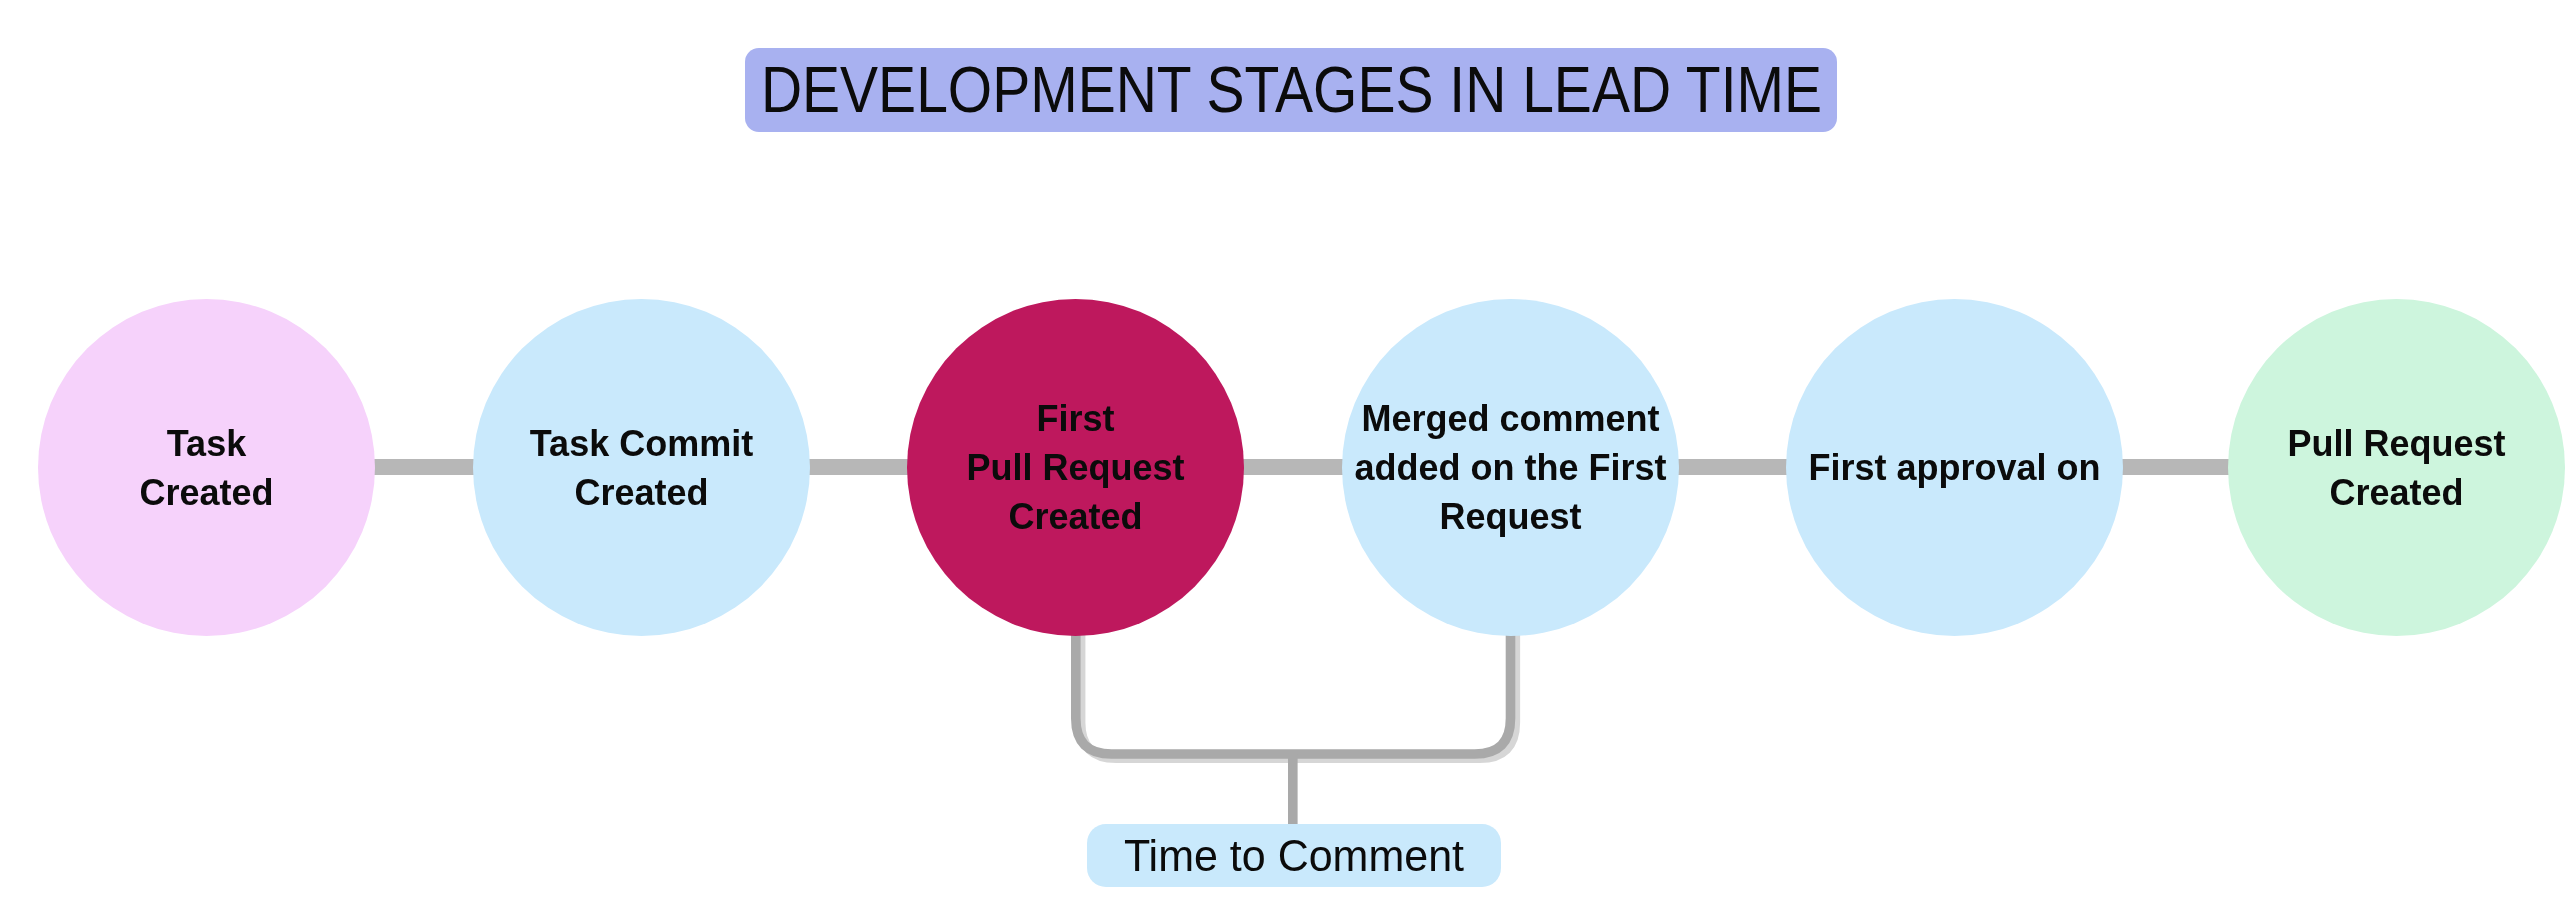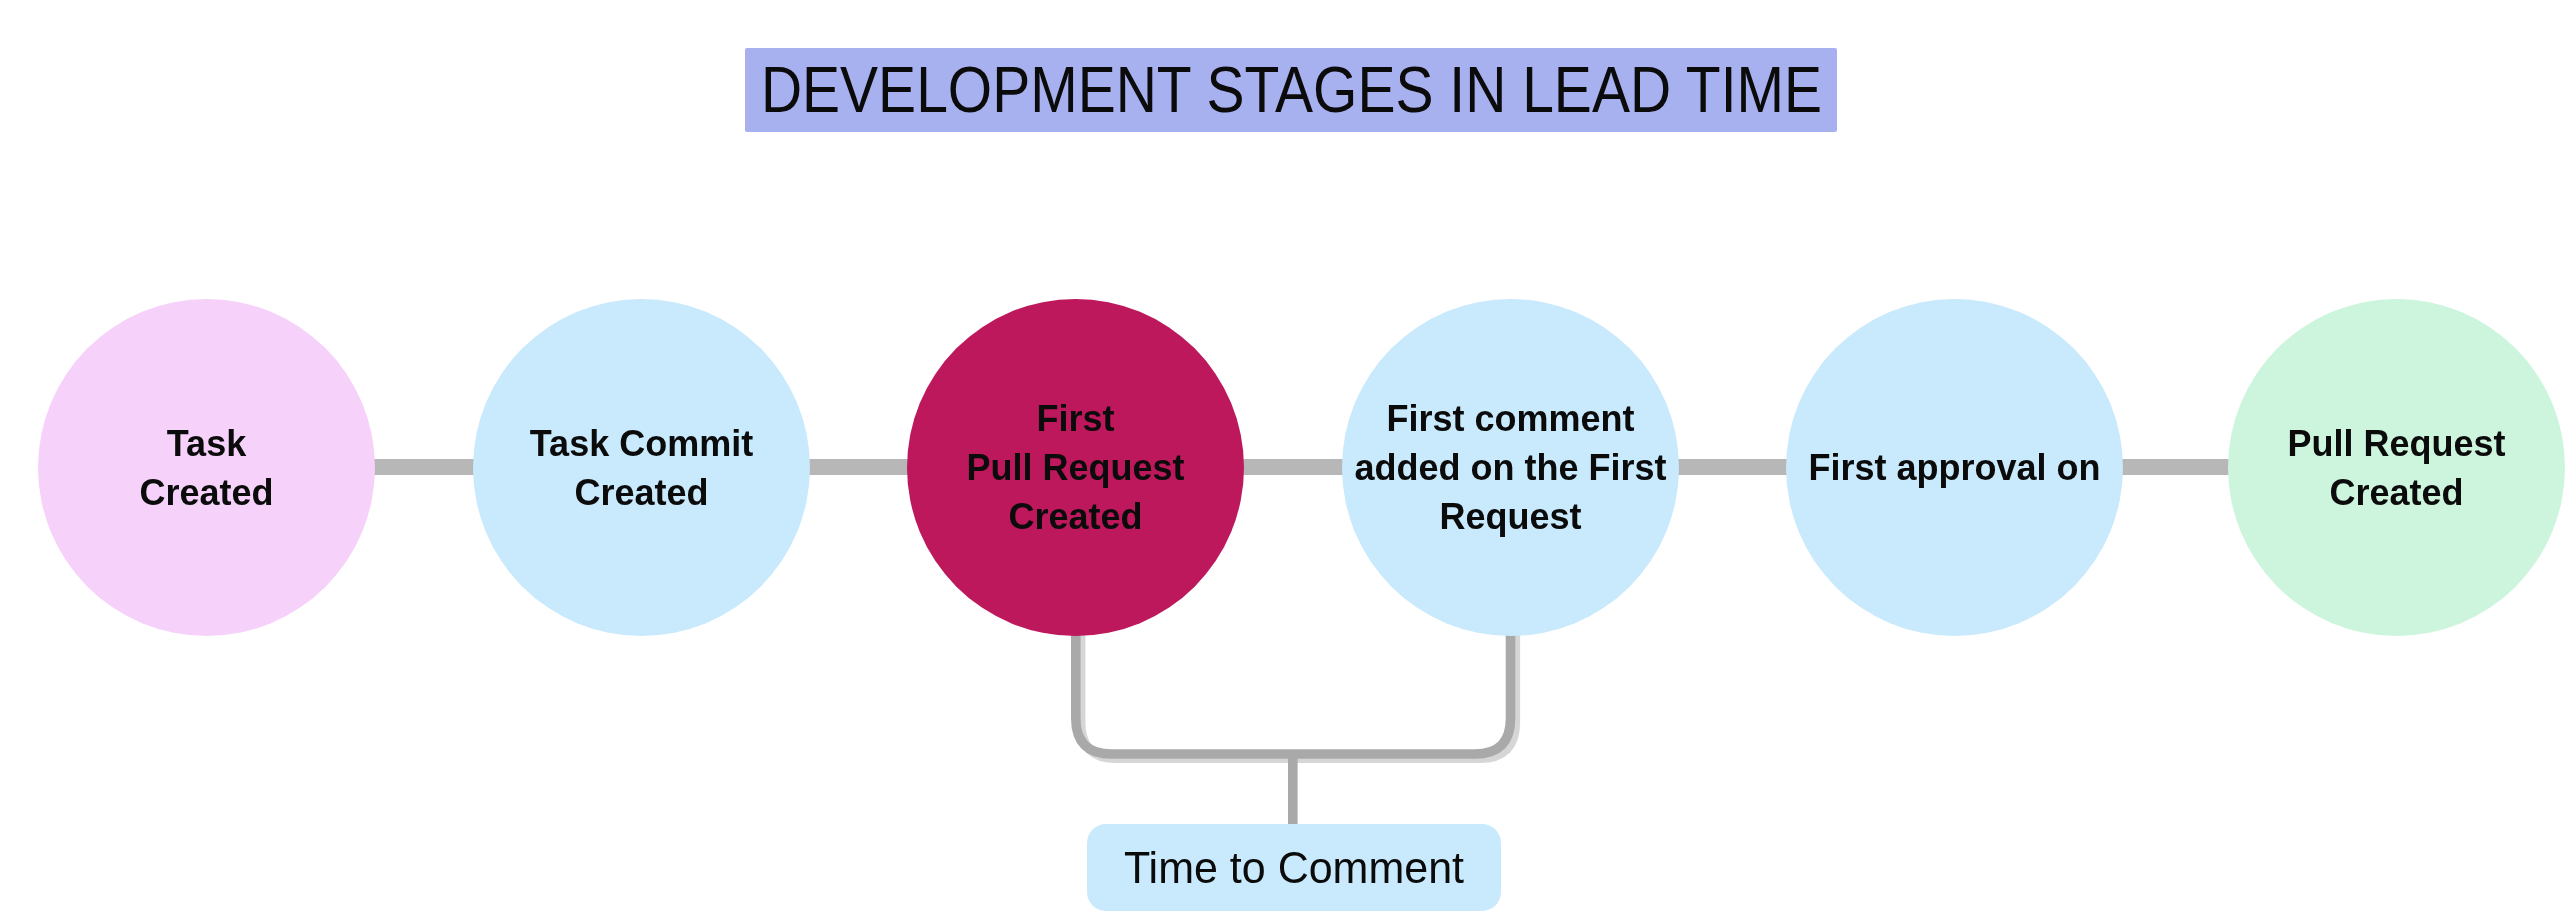--- a/index.html
+++ b/index.html
@@ -18,21 +18,21 @@
     background: #ffffff;
   }
 
   
   .title-box {
     position: absolute;
     left: 745px;
     top: 48px;
     width: 1092px;
     height: 84px;
-    border-radius: 2px;
+    border-radius: 14px;
     display: flex;
     align-items: center;
     justify-content: center;
     z-index: 3;
   }
   .title-text {
     font-size: 60px;
     font-weight: 500;
     color: #0b0b0b;
     white-space: nowrap;
@@ -90,21 +90,21 @@
     height: 923px;
     z-index: 1;
   }
 
   
   .annotation-box {
     position: absolute;
     left: 1087px;
     top: 824px;
     width: 414px;
-    height: 87px;
+    height: 63px;
     border-radius: 19px;
     display: flex;
     align-items: center;
     justify-content: center;
     z-index: 2;
   }
   .annotation-text {
     font-size: 43px;
     font-weight: 400;
     color: #0b0b0b;
@@ -147,21 +147,21 @@
   </div>
   <div class="stage s3" style="background: #be185d;">
     <div class="stage-label">
         <div>First</div>
         <div>Pull Request</div>
         <div>Created</div>
       </div>
   </div>
   <div class="stage s4" style="background: rgb(201, 233, 252);">
     <div class="stage-label">
-        <div>First comment</div>
+        <div>Merged comment</div>
         <div>added on the First</div>
         <div>Request</div>
       </div>
   </div>
   <div class="stage s5" style="background: rgb(201, 233, 252);">
     <div class="stage-label">
         <div>First approval on</div>
       </div>
   </div>
   <div class="stage s6" style="background: rgb(205, 245, 221);">

